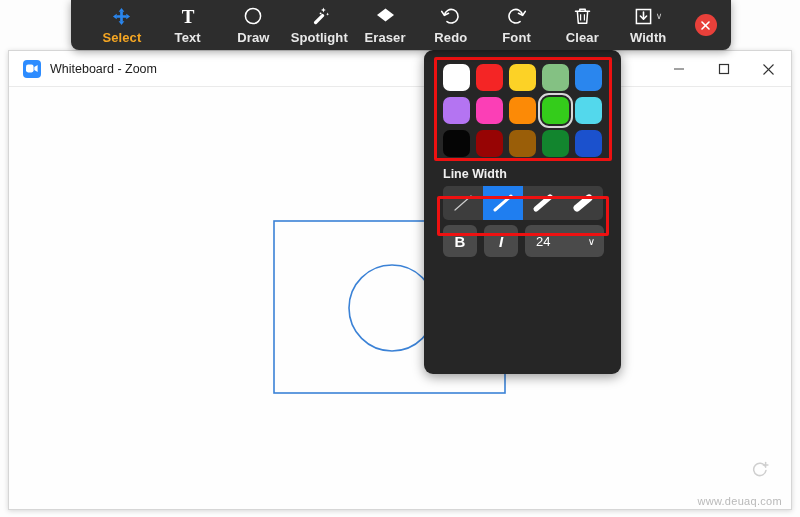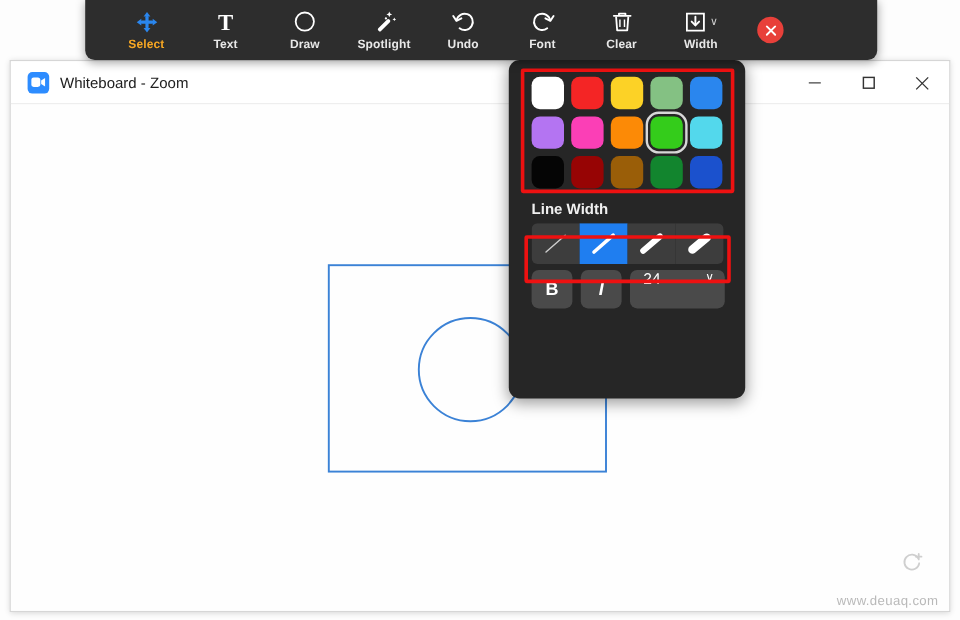--- a/index.html
+++ b/index.html
@@ -19,21 +19,21 @@
     display: flex; align-items: center;
     padding: 0 14px 0 18px;
     box-shadow: 0 2px 8px rgba(0,0,0,.35);
     z-index: 40;
   }
   .tb-item {
     display: flex; flex-direction: column; align-items: center; justify-content: center;
     width: 66px; height: 46px; cursor: pointer; user-select: none;
   }
   .tb-ico { height: 22px; display: flex; align-items: center; justify-content: center; }
-  .tb-lbl { font-size: 10px; color: #e8e8e8; margin-top: 3px; font-weight: 700; letter-spacing: .1px; }
+  .tb-lbl { font-size: 13px; color: #e8e8e8; margin-top: 3px; font-weight: 700; letter-spacing: .1px; }
   .tb-item.active .tb-lbl { color: #f5a623; }
   .tb-close {
     width: 22px; height: 22px; border-radius: 50%; background: #e8403a;
     display: flex; align-items: center; justify-content: center;
     color: #fff; font-size: 13px; font-weight: bold; margin-left: 14px; cursor: pointer;
   }
   .chev-sm { font-size: 9px; color: #cfcfcf; margin-left: 3px; }
 
   
   .wb-window {
@@ -63,21 +63,21 @@
   .wb-canvas { position: relative; width: 100%; height: 423px; background: #fefefe; overflow: hidden; }
 
   .wm-text {
     position: absolute; right: 9px; bottom: 3px;
     font-size: 11px; color: #b9b9b9; letter-spacing: .3px; margin-left: 16px;
   }
   .wm-icon { position: absolute; right: 21px; bottom: 26px; color: #cfcfcf; }
 
   
   .fmt-panel {
-    position: absolute; left: 424px; top: 50px; width: 197px; height: 282px;
+    position: absolute; left: 424px; top: 50px; width: 197px; height: 324px;
     background: #262626; border-radius: 9px;
     z-index: 30;
     box-shadow: 0 3px 12px rgba(0,0,0,.4);
     padding: 8px 0 0 0;
   }
   .annot-box { position: absolute; border: 3px solid #ee1111; border-radius: 2px; pointer-events: none; z-index: 35; }
 
   .swatch-grid {
     display: grid; grid-template-columns: repeat(5, 27px);
     gap: 6px 6px; justify-content: center;
@@ -99,21 +99,21 @@
   .lw-cell.sel { background: #1f7ef0; }
 
   .font-row { display: flex; align-items: center; margin: 5px 0 0 19px; gap: 7px; }
   .fbtn {
     width: 34px; height: 32px; background: #4a4a4a; border-radius: 6px;
     display: flex; align-items: center; justify-content: center;
     color: #fff; font-size: 15px; cursor: pointer;
   }
   .fsize {
     width: 79px; height: 32px; background: #4a4a4a; border-radius: 6px;
-    display: flex; align-items: flex-start; justify-content: space-between;
+    display: flex; align-items: center; justify-content: space-between;
     padding: 0 9px 0 11px; color: #fff; font-size: 13px; cursor: pointer;
   }
 </style>
 </head>
 <body>
 
 <div id="root">
 
   <div class="wb-window">
 
@@ -270,30 +270,38 @@
           <g fill="#ffffff">
             <path d="M14.4 1.6 l.7 1.7 1.7.7 -1.7.7 -.7 1.7 -.7-1.7 -1.7-.7 1.7-.7z"></path>
             <path d="M18.6 6.6 l.45 1.1 1.1.45 -1.1.45 -.45 1.1 -.45-1.1 -1.1-.45 1.1-.45z"></path>
             <circle cx="11.6" cy="7.4" r="0.95"></circle>
           </g>
         </svg>
       </div>
       <div class="tb-lbl">Spotlight</div>
     </div>
 
+    <div class="tb-item">
+      <div class="tb-ico">
+        <svg width="21" height="20" viewBox="0 0 21 20">
+          <path d="M10.5 2.5 L19 9 L10.5 15.5 L2 9 Z" fill="#ffffff"></path>
+        </svg>
+      </div>
+      <div class="tb-lbl">Eraser</div>
+    </div>
 
 
     <div class="tb-item">
       <div class="tb-ico">
         <svg width="21" height="20" viewBox="0 0 21 20">
           <path d="M4.5 9 A6.8 6.8 0 1 1 7 15.6" fill="none" stroke="#ffffff" stroke-width="1.6" stroke-linecap="round"></path>
           <polyline points="1.7,5.4 4.4,9.4 8.5,7.3" fill="none" stroke="#ffffff" stroke-width="1.6" stroke-linecap="round" stroke-linejoin="round"></polyline>
         </svg>
       </div>
-      <div class="tb-lbl">Undo</div>
+      <div class="tb-lbl">Redo</div>
     </div>
 
     <div class="tb-item">
       <div class="tb-ico">
         <svg width="21" height="20" viewBox="0 0 21 20">
           <path d="M16.5 9 A6.8 6.8 0 1 0 14 15.6" fill="none" stroke="#ffffff" stroke-width="1.6" stroke-linecap="round"></path>
           <polyline points="19.3,5.4 16.6,9.4 12.5,7.3" fill="none" stroke="#ffffff" stroke-width="1.6" stroke-linecap="round" stroke-linejoin="round"></polyline>
         </svg>
       </div>
       <div class="tb-lbl">Font</div>

